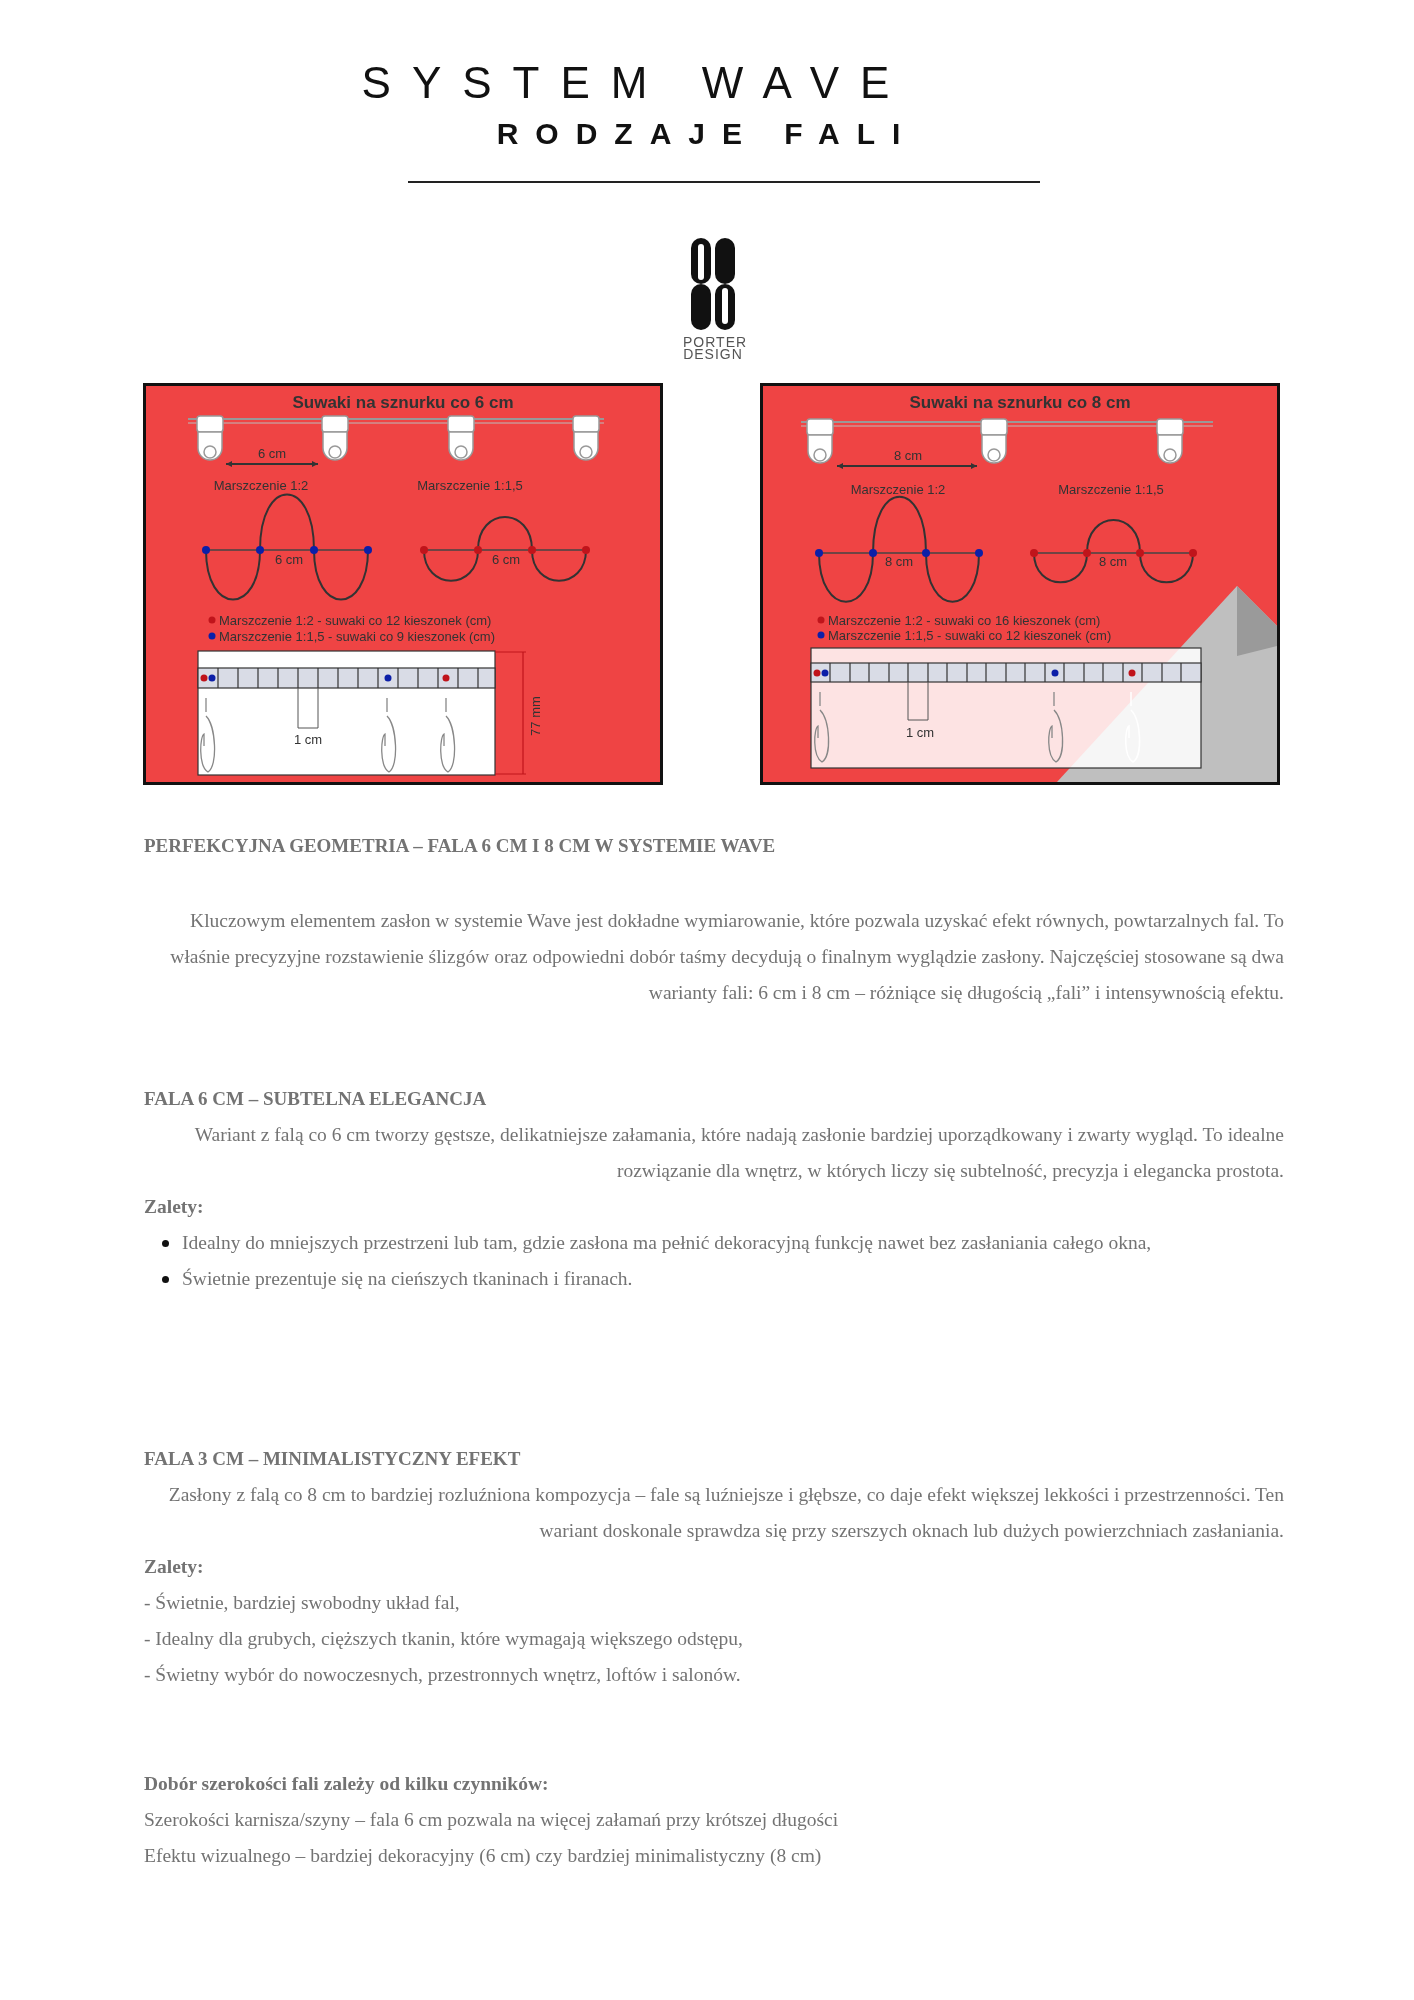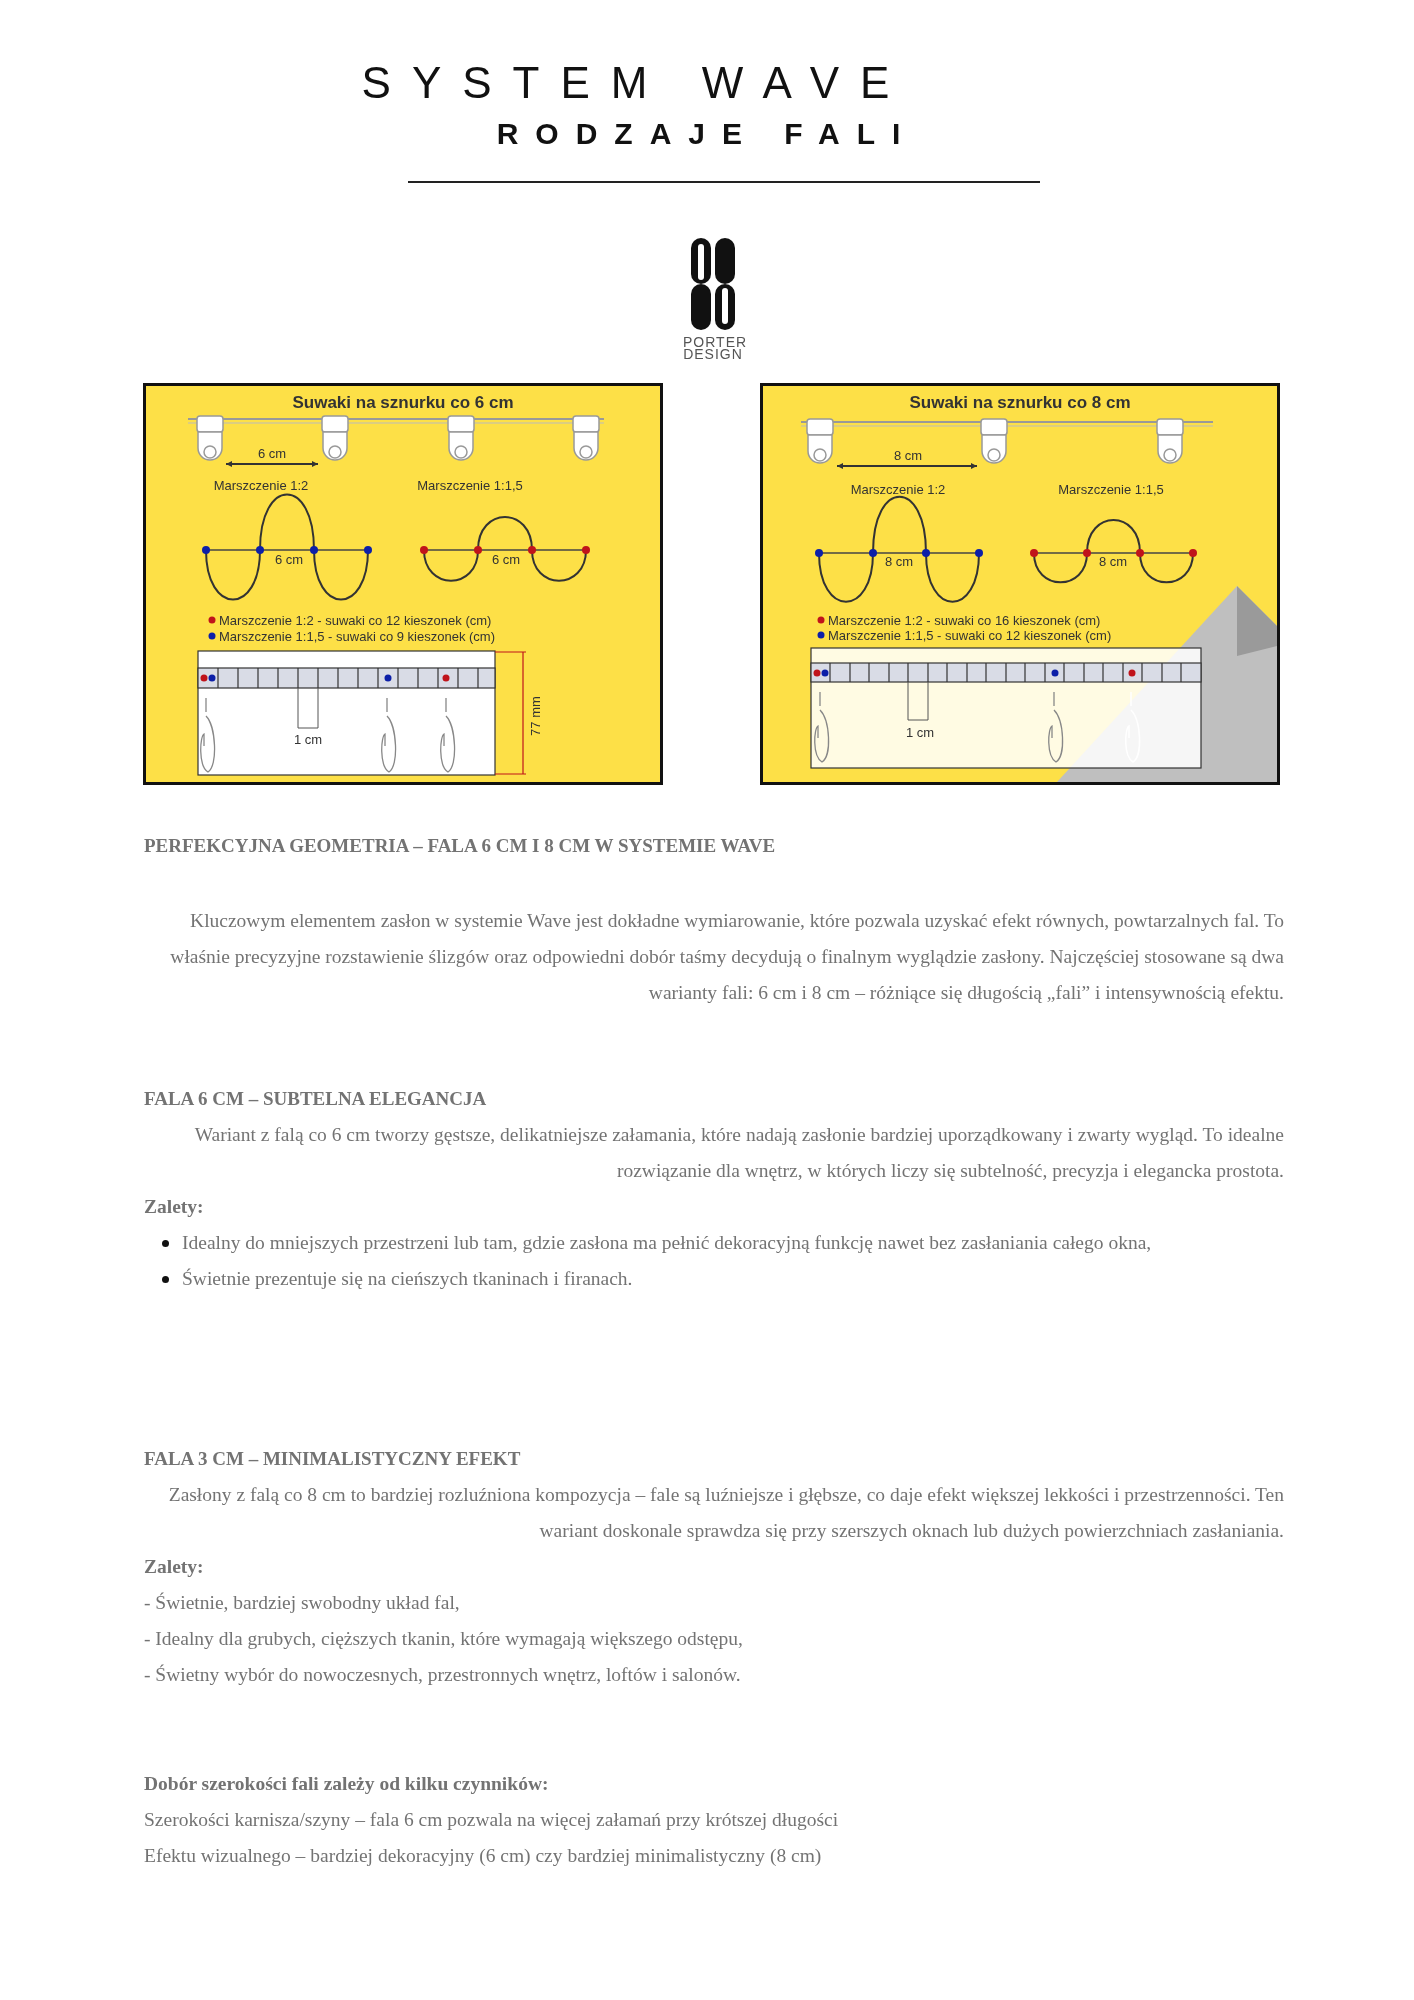--- a/index.html
+++ b/index.html
@@ -5,21 +5,21 @@
   html, body { margin: 0; padding: 0; background: #ffffff; }
   body { width: 1414px; height: 2000px; position: relative; overflow: hidden; color: #111; }
   .title1 { position: absolute; top: 58px; left: 0; width: 1272px; text-align: center;
     font-family: "Liberation Sans", sans-serif; font-size: 44px; font-weight: 400; letter-spacing: 21px; color: #111; }
   .title2 { position: absolute; top: 117px; left: 0; width: 1414px; text-align: center;
     font-family: "Liberation Sans", sans-serif; font-size: 30px; font-weight: 700; letter-spacing: 17px; color: #111; }
   .rule { position: absolute; top: 181px; left: 408px; width: 632px; height: 2px; background: #222; }
   .logo { position: absolute; top: 236px; left: 683px; width: 60px; height: 120px; }
   .logo-text { position: absolute; left: 0; width: 60px; text-align: center; font-family: "Liberation Sans", sans-serif;
     font-size: 14px; letter-spacing: 1px; color: #555; }
-  .diagram { position: absolute; top: 383px; width: 520px; height: 402px; border: 3px solid #111; box-sizing: border-box; background: #fde047; overflow: hidden; }
+  .diagram { position: absolute; top: 383px; width: 520px; height: 402px; border: 3px solid #111; box-sizing: border-box; background: #ef4444; overflow: hidden; }
   .diagram svg { position: absolute; left: 0; top: 0; }
   .doc { position: absolute; left: 144px; width: 1140px; font-family: Liberation Serif, serif; color: #737373; }
   .h { font-weight: 700; font-size: 19px; letter-spacing: 0px; }
   .p { font-size: 19.5px; line-height: 36px; text-align: right; }
   .b { font-weight: 700; font-size: 19.5px; line-height: 36px; }
   ul.bul { margin: 0; padding: 0 0 0 38px; list-style: none; }
   ul.bul li { position: relative; font-size: 19.5px; line-height: 36px; }
   ul.bul li::before { content: ""; position: absolute; left: -20px; top: 15px; width: 7px; height: 7px; border-radius: 50%; background: #111; }
   .line { font-size: 19.5px; line-height: 36px; }
 </style>

